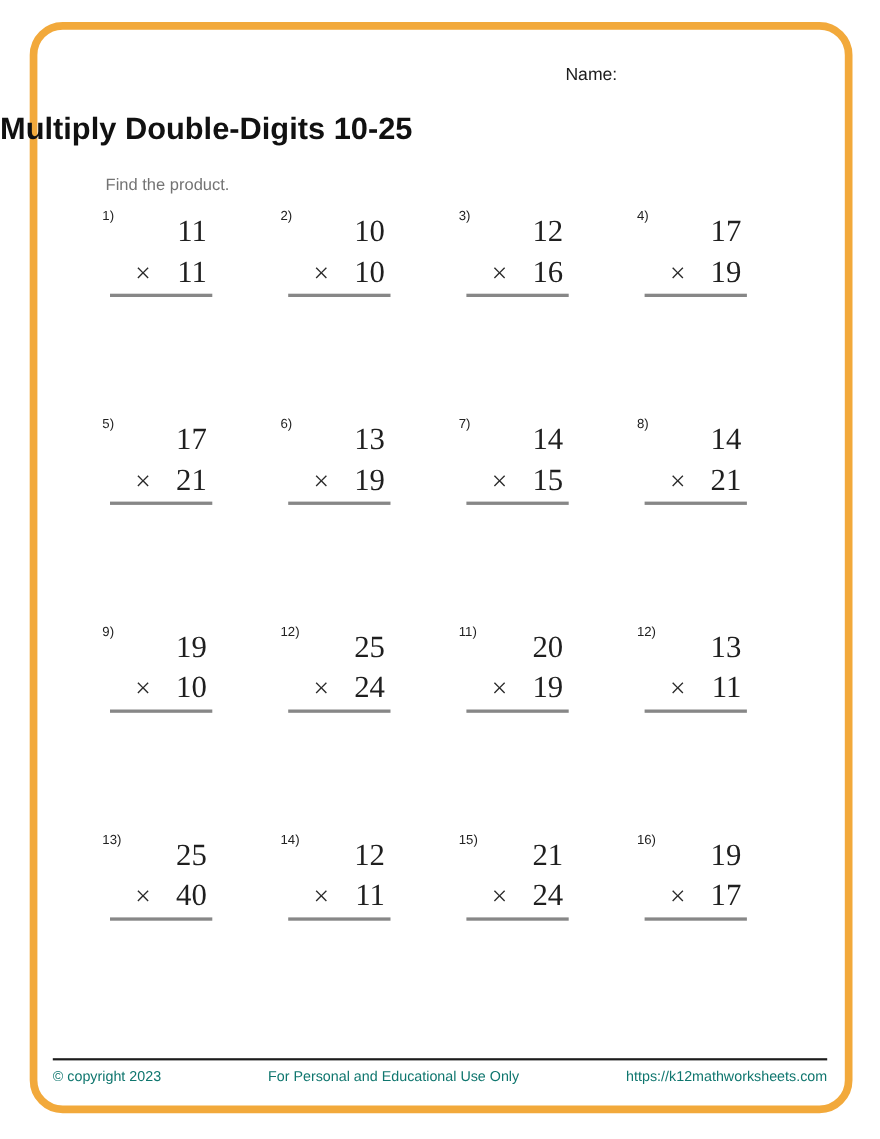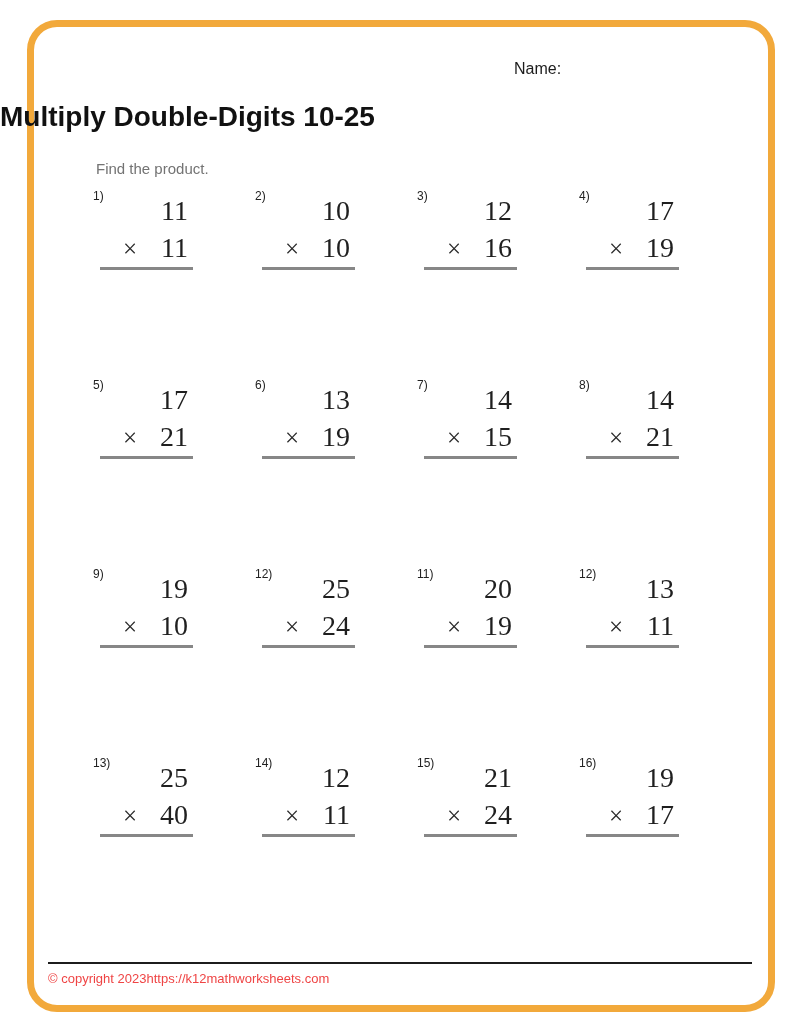--- a/index.html
+++ b/index.html
@@ -81,23 +81,23 @@
     position: absolute;
     left: 48px; top: 962px;
     width: 704px; height: 2px;
     background: #1c1c1c;
   }
   .footer {
     position: absolute;
     left: 48px; top: 971px;
     width: 704px;
     display: flex;
-    justify-content: flex-start;
+    justify-content: space-between;
     font-size: 13px;
-    color: #ef4444;
+    color: #0f766e;
   }
 </style>
 </head>
 <body>
 
 <div class="page-border"></div>
 
 <div class="name-row">
   <span>Name:</span>
 </div>
@@ -283,14 +283,15 @@
       </div>
     </div>
   </div>
 
 </div>
 
 <div class="footer-line"></div>
 
 <div class="footer">
   <span>© copyright 2023</span>
+  <span>For Personal and Educational Use Only</span>
   <span>https://k12mathworksheets.com</span>
 </div>
 
 </body></html>

